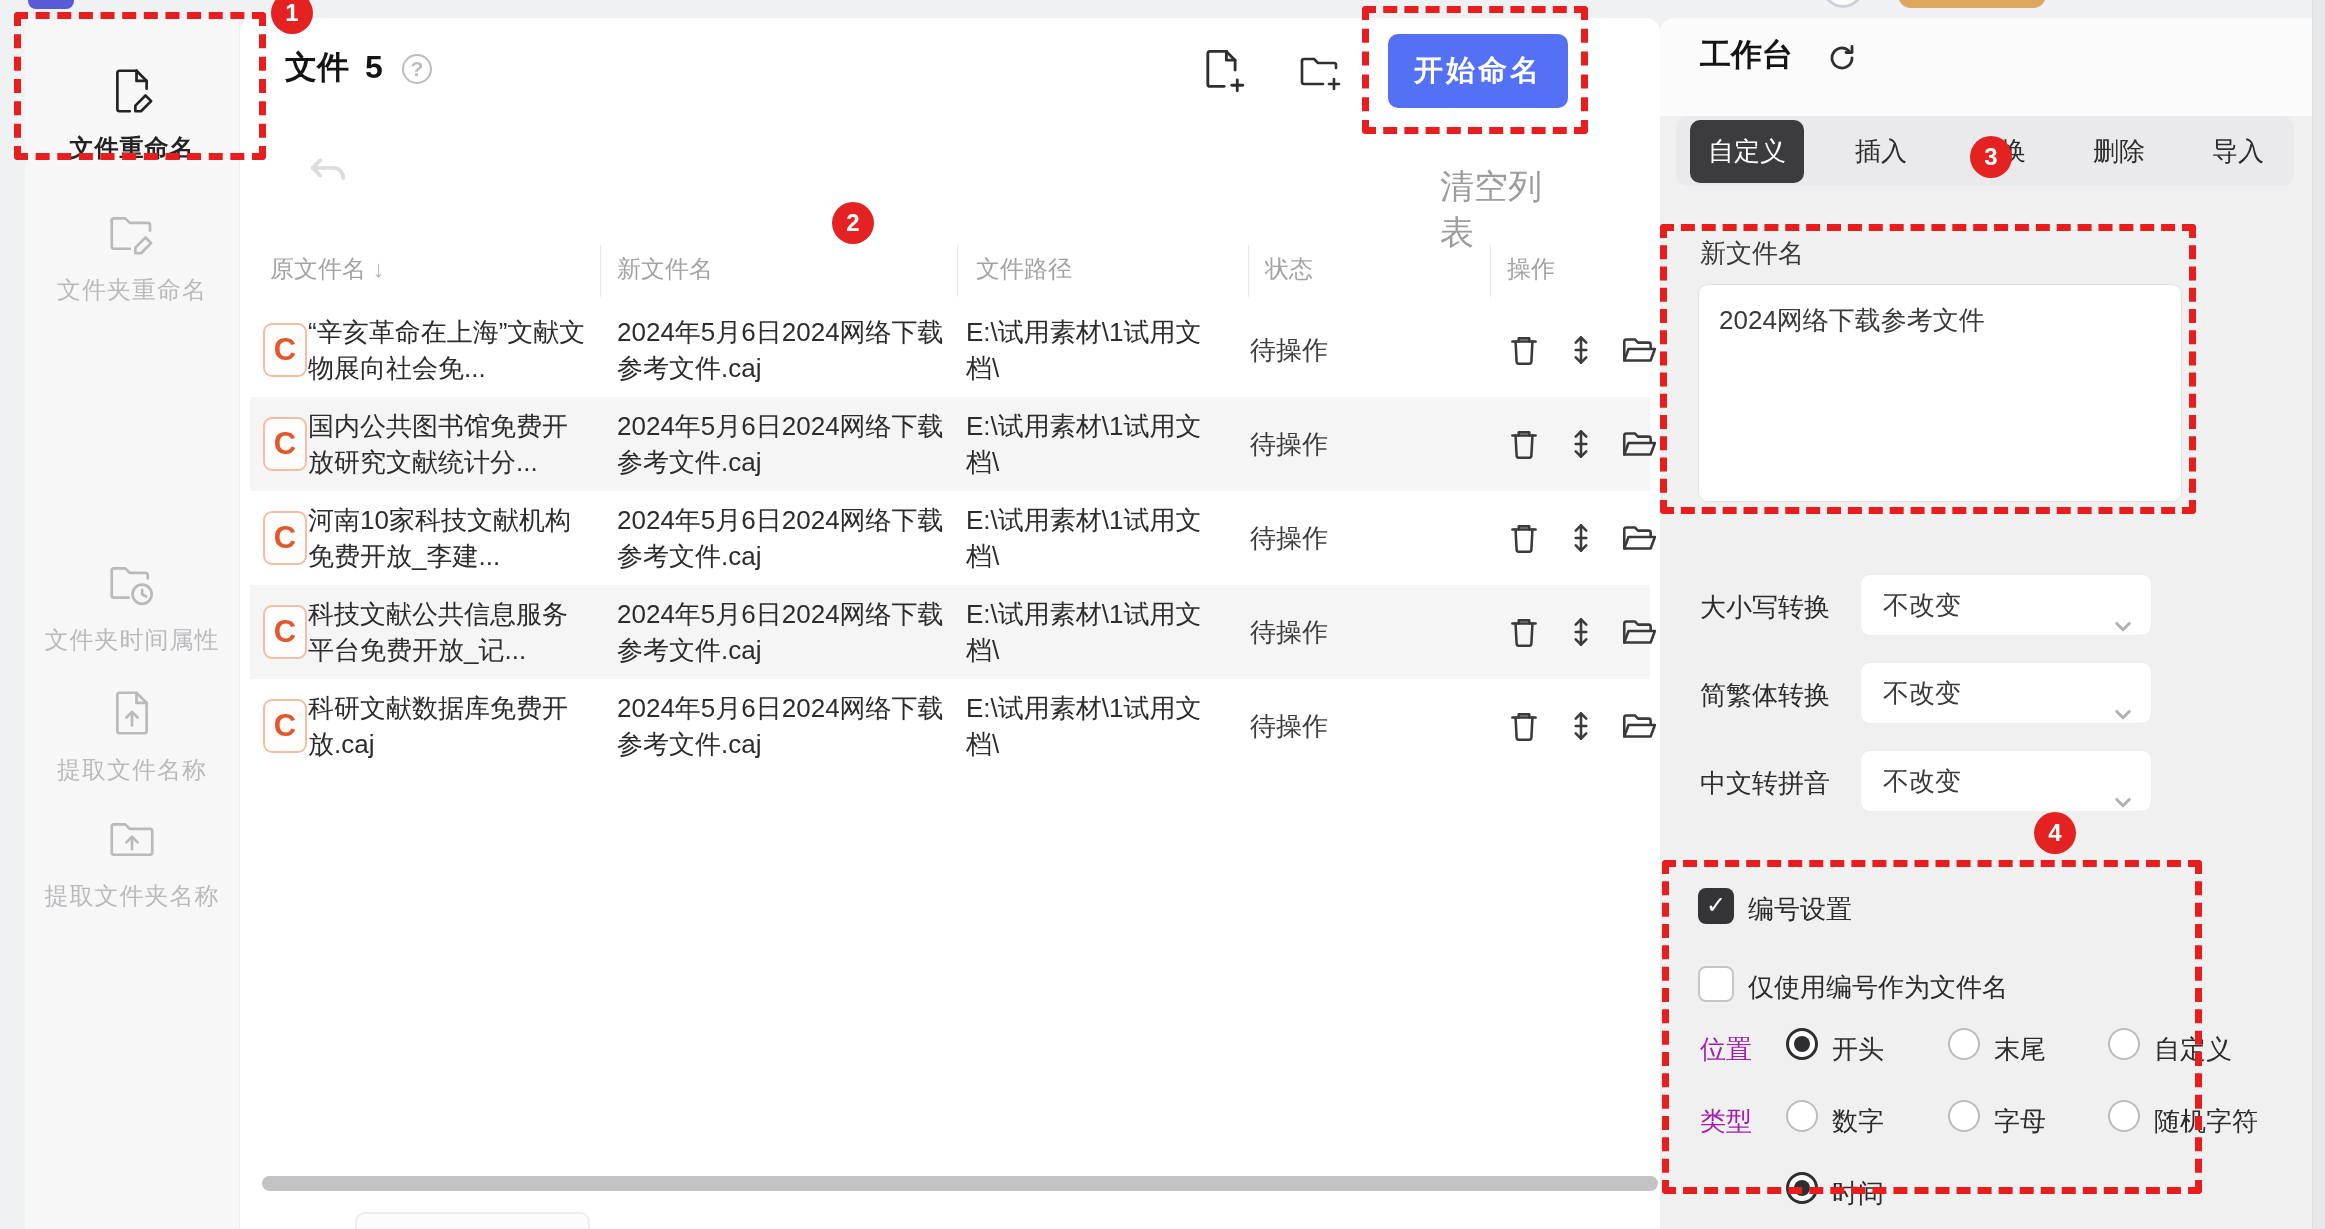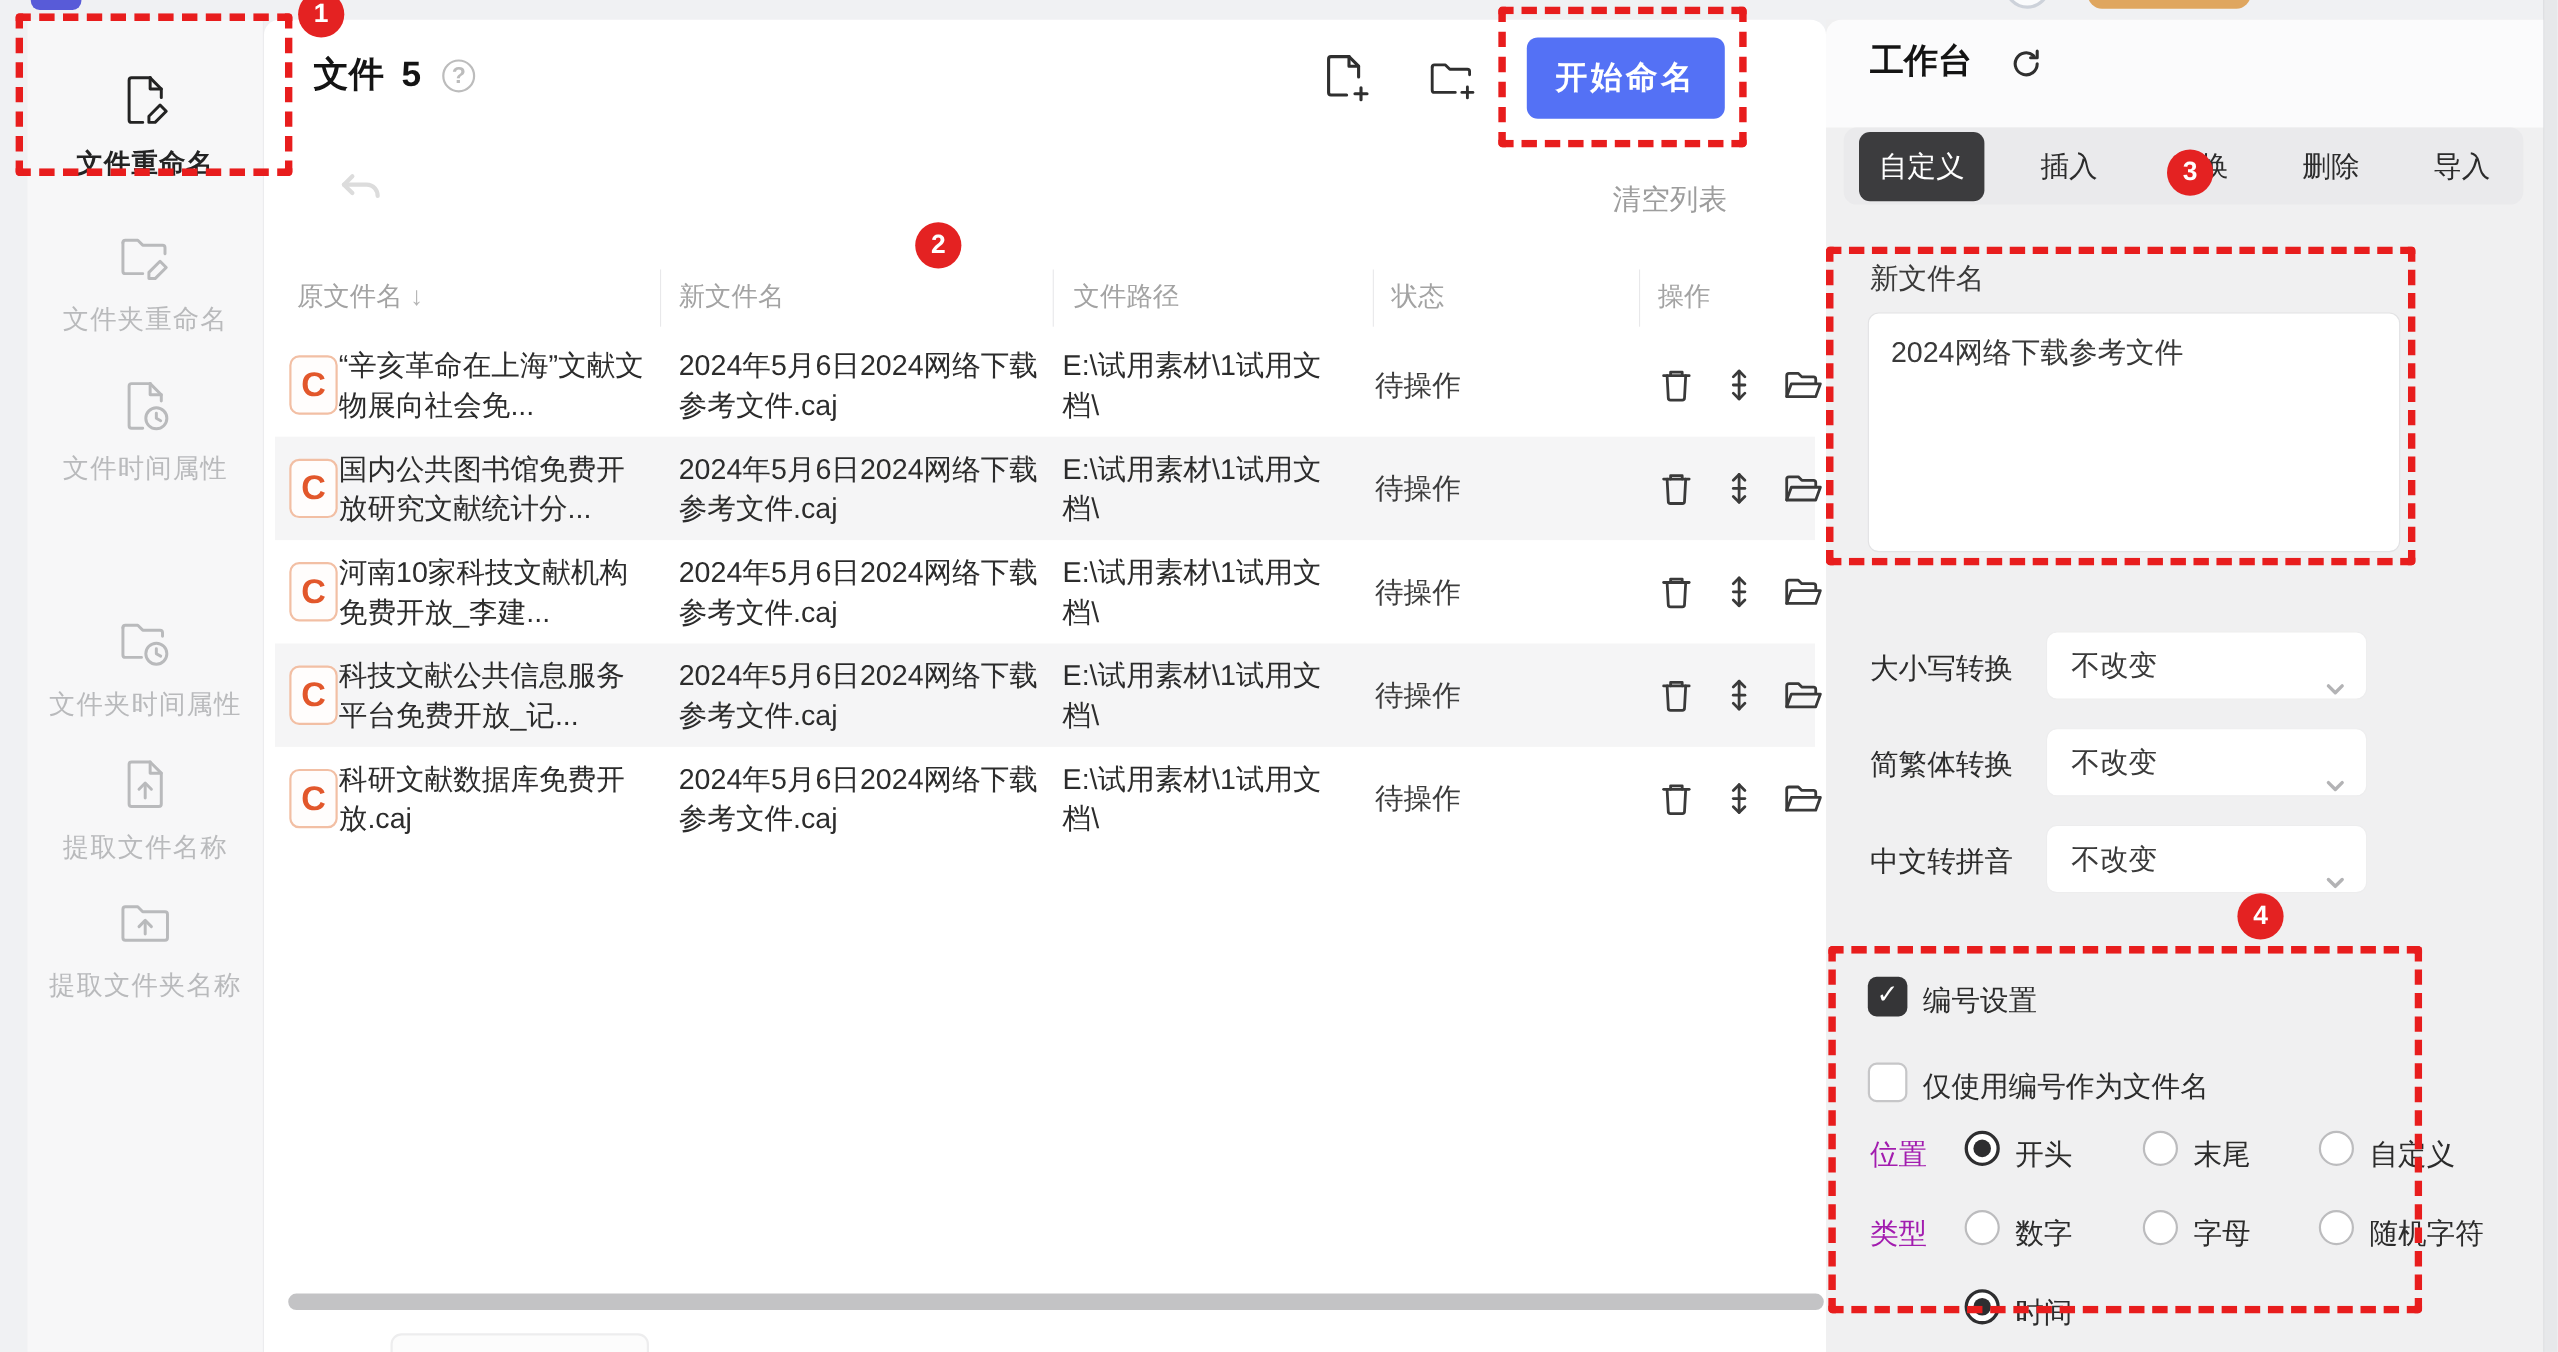--- a/index.html
+++ b/index.html
@@ -30,21 +30,21 @@
   .main-title { position:absolute; left:45px; top:46px; font-size:32px; font-weight:bold; color:#141414; }
   .main-count { margin-left:16px; }
   .help { position:absolute; left:162px; top:54px; width:30px; height:30px; border:2.5px solid #bcbcbc;
     border-radius:50%; color:#bcbcbc; font-size:21px; text-align:center; line-height:26px; font-weight:bold; }
   .undo { position:absolute; left:65px; top:150px; width:46px; height:46px; color:#dcdcdc; }
   .undo svg { width:46px; height:46px; stroke:currentColor; fill:none; stroke-width:3; stroke-linecap:round; stroke-linejoin:round; }
   .tool-ic { position:absolute; width:48px; height:48px; color:#2f2f2f; cursor:pointer; }
   .tool-ic svg { width:48px; height:48px; stroke:currentColor; fill:none; stroke-width:2.6; stroke-linecap:round; stroke-linejoin:round; }
   .start-btn { position:absolute; left:1148px; top:34px; width:180px; height:74px; background:#5471f5;
     border:none; border-radius:10px; color:#fff; font-size:29px; font-weight:bold; letter-spacing:3px; cursor:pointer; }
-  .clear-list { position:absolute; left:1200px; top:164px; width:130px; font-size:26px; color:#9d9d9d; cursor:pointer;text-align:right; }
+  .clear-list { position:absolute; left:1200px; top:164px; width:130px; font-size:34px; color:#9d9d9d; cursor:pointer; }
 
   
   .thead { position:absolute; top:253px; font-size:24px; color:#a3a3a3; }
   .thead.sortable { cursor:pointer; }
   .hdiv { position:absolute; top:245px; width:1px; height:52px; background:#e8e8ea; }
   .trow { position:absolute; left:10px; width:1400px; height:94px; }
   .trow.alt { background:#f5f5f6; }
   .ticon { position:absolute; left:13px; top:20px; width:44px; height:54px; border:2px solid #f2bfa4;
     border-radius:9px; background:#fffdfc; color:#e2572b; font-weight:bold; font-size:31px;
     text-align:center; line-height:50px; }
@@ -114,30 +114,20 @@
     <span class="side-label">文件重命名</span>
   </div>
   <div class="side-item" style="top:188px">
     <span class="side-icon"><svg viewBox="0 0 48 48">
           <path d="M6 13c0-1.2.8-2 2-2h10l4 4h16c1.2 0 2 .8 2 2v5"></path>
           <path d="M6 13v23c0 1.2.8 2 2 2h14"></path>
           <path d="M27 37l9-9 5 5-9 9h-5v-5z"></path>
         </svg></span>
     <span class="side-label">文件夹重命名</span>
   </div>
-  <div class="side-item" style="top:324px">
-    <span class="side-icon"><svg viewBox="0 0 48 48">
-          <path d="M28 6H13c-1.2 0-2 .8-2 2v32c0 1.2.8 2 2 2h9"></path>
-          <path d="M28 6l9 9v5"></path>
-          <path d="M28 6v9h9"></path>
-          <circle cx="33" cy="34" r="8.5"></circle>
-          <path d="M33 30v4l3.5 2"></path>
-        </svg></span>
-    <span class="side-label">文件时间属性</span>
-  </div>
   <div class="side-item" style="top:538px">
     <span class="side-icon"><svg viewBox="0 0 48 48">
           <path d="M6 13c0-1.2.8-2 2-2h10l4 4h14c1.2 0 2 .8 2 2v3"></path>
           <path d="M6 13v22c0 1.2.8 2 2 2h13"></path>
           <circle cx="33" cy="34" r="8.5"></circle>
           <path d="M33 30v4l3.5 2"></path>
         </svg></span>
     <span class="side-label">文件夹时间属性</span>
   </div>
   <div class="side-item" style="top:668px">

